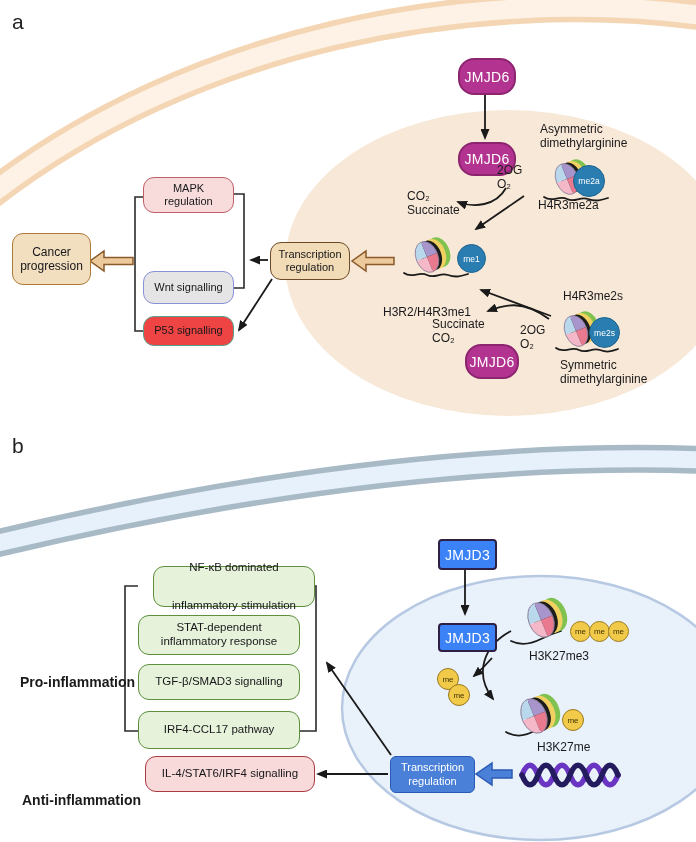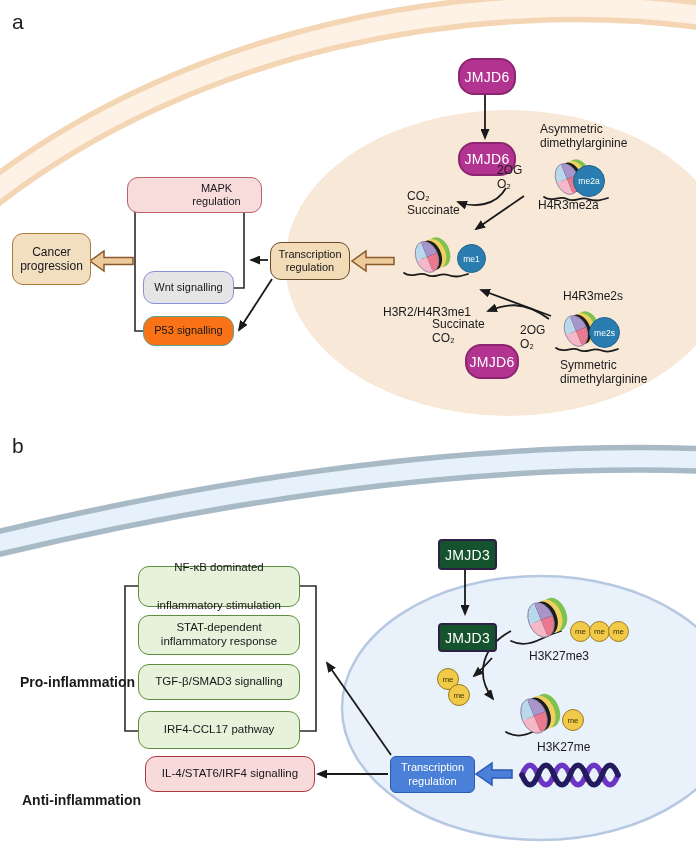--- a/index.html
+++ b/index.html
@@ -13,32 +13,32 @@
   .lbl.bold{font-weight:bold;font-size:14px;margin-top:23px;}
   .box{
     position:absolute;display:flex;flex-direction:column;align-items:center;justify-content:center;
     text-align:center;border-radius:11px;border:1.6px solid;font-size:11px;line-height:1.2;color:#17171a;
   }
   .box.f12{font-size:12px;}
   .box.f115{font-size:11.5px;}
   .mapk{background:#f8dcdc;border-color:#bf5f68;}
   .era{background:#dff0d4;border-color:#73aa58;}
   .wnt{background:#e5e5e5;border-color:#8890d8;}
-  .p53{background:#f97316;border-color:#57a18f;border-radius:12px;}
+  .p53{background:#ef4444;border-color:#57a18f;}
   .tan{background:#f2dfc0;border-color:#ad7a3a;}
   .tanbox{background:#f2dcb8;border-color:#6b4a28;}
   .greenb{background:#e7f2da;border-color:#5c8f3e;}
   .pinkb{background:#f9dadb;border-color:#a93a42;}
   .blueb{background:#4a80d8;border-color:#2b5ab4;color:#ffffff;}
   .pill{
     position:absolute;display:flex;align-items:center;justify-content:center;
     color:#fff;font-size:14px;letter-spacing:.3px;
   }
   .pill.jmjd6{background:#b23390;border:2px solid #8d2470;border-radius:16px;}
-  .pill.jmjd3{background:#14532d;border:2px solid #2e2044;border-radius:4px;}
+  .pill.jmjd3{background:#3b82f6;border:2px solid #2e2044;border-radius:4px;}
   .chip{position:absolute;border-radius:50%;display:flex;align-items:center;justify-content:center;}
   .chip.blue{background:#2a7db0;border:1.6px solid #1d648f;color:#fff;font-size:8.5px;}
   .chip.yellow{background:#f2ca4a;border:1.5px solid #9a7a1e;color:#413305;font-size:8px;}
 </style>
 </head>
 <body>
 
 <div id="stage">
 
   <svg id="art" width="696" height="842" viewBox="0 0 696 842">
@@ -162,21 +162,21 @@
   <div class="lbl" style="left:520px;top:324px;">
     <div>2OG</div>
     <div>O₂</div>
   </div>
 
   <div class="box tanbox" style="left:270px;top:242px;width:78px;height:36px;">
     <span>Transcription</span>
     <span>regulation</span>
   </div>
 
-  <div class="box mapk" style="left:127px;top:177px;width:89px;height:34px;padding-left:44px;">
+  <div class="box mapk" style="left:143px;top:177px;width:89px;height:34px;">
     <span>MAPK</span>
     <span>regulation</span>
   </div>
   <div class="box wnt" style="left:143px;top:271px;width:89px;height:31px;">
     <span>Wnt signalling</span>
   </div>
   <div class="box p53" style="left:143px;top:316px;width:89px;height:28px;">
     <span>P53 signalling</span>
   </div>
   <div class="box tan f12" style="left:12px;top:233px;width:77px;height:50px;">
@@ -198,21 +198,21 @@
   <div class="chip yellow" style="left:448px;top:684px;width:20px;height:20px;">me</div>
 
   <div class="chip yellow" style="left:562px;top:709px;width:20px;height:20px;">me</div>
   <div class="lbl" style="left:537px;top:741px;">H3K27me</div>
 
   <div class="box blueb" style="left:390px;top:756px;width:83px;height:35px;border-radius:6px;">
     <span>Transcription</span>
     <span>regulation</span>
   </div>
 
-  <div class="box greenb f115" style="left:138px;top:566px;width:160px;height:39px;gap:24px;">
+  <div class="box greenb f115" style="left:153px;top:566px;width:160px;height:39px;gap:24px;">
     <span>NF-κB dominated</span>
     <span>inflammatory stimulation</span>
   </div>
   <div class="box greenb f115" style="left:138px;top:615px;width:160px;height:38px;">
     <span>STAT-dependent</span>
     <span>inflammatory response</span>
   </div>
   <div class="box greenb f115" style="left:138px;top:664px;width:160px;height:34px;">
     <span>TGF-β/SMAD3 signalling</span>
   </div>

